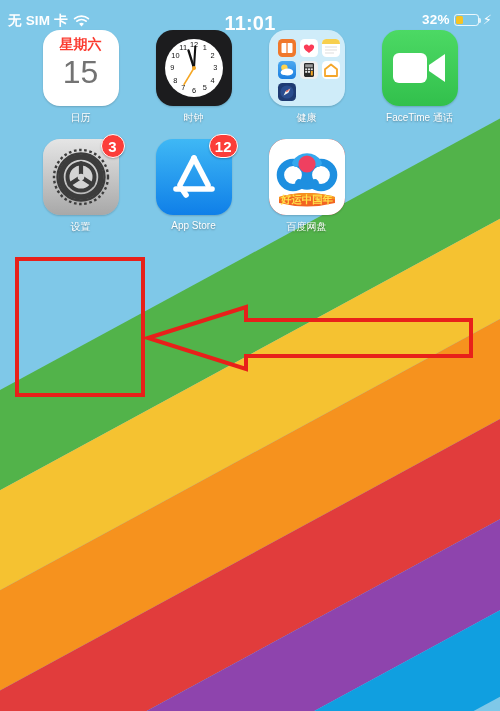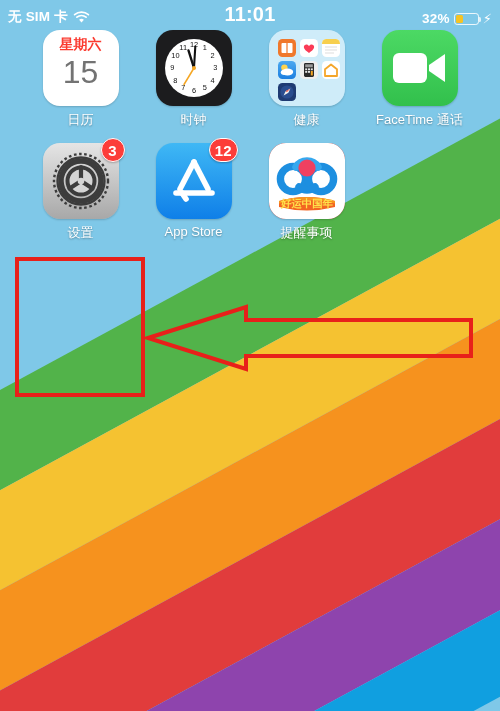--- a/index.html
+++ b/index.html
@@ -16,22 +16,22 @@
   }
 
   
   #wallpaper { position: absolute; inset: 0; z-index: 0; }
   #wallpaper svg { display: block; width: 100%; height: 100%; }
 
   
   #status-bar {
     position: absolute; top: 0; left: 0; right: 0; height: 26px;
     z-index: 30;
-    display: flex; align-items: flex-end;
-    padding: 0 8px;
+    display: flex; align-items: flex-start;
+    padding: 12px 8px;
     color: #ffffff;
     font-size: 13.5px; font-weight: bold;
     letter-spacing: .2px;
   }
   #status-left { display: flex; align-items: center; gap: 5px; flex: 1; }
   #status-center {
     position: absolute; left: 0; right: 0; text-align: center;
     font-size: 20px; font-weight: bold; pointer-events: none;
   }
   #status-right { display: flex; align-items: center; gap: 4px; margin-left: auto; z-index: 2; }
@@ -67,21 +67,21 @@
   }
   .icon-wrap { position: relative; width: 76px; height: 76px; }
   .icon {
     width: 76px; height: 76px; border-radius: 17px;
     overflow: hidden; position: relative;
     box-shadow: 0 1px 2px rgba(0,0,0,.18);
   }
   .app-label {
     margin-top: 5px;
     color: #ffffff;
-    font-size: 13px;
+    font-size: 10px;
     text-shadow: 0 1px 2px rgba(0,0,0,.35);
     white-space: nowrap;
     font-family: "Liberation Sans", "DejaVu Sans", sans-serif;
   }
   .badge {
     position: absolute; top: -5px; right: -6px;
     min-width: 24px; height: 24px; padding: 0 5px;
     border-radius: 12px;
     background: #fc3d39;
     border: 1.5px solid #fff;
@@ -340,21 +340,21 @@
               <path d="M27 24 A13 13 0 0 1 49 24" fill="none" stroke="#35a8ef" stroke-width="7.4" stroke-linecap="round"></path>
               <path d="M30 44 A12 12 0 0 0 46 44" fill="none" stroke="#1d8fe0" stroke-width="7.4" stroke-linecap="round"></path>
               <circle cx="38" cy="25" r="8.6" fill="#ef4060"></circle>
             </g>
             <path d="M10 58 q28 -8 56 0 v6 q-28 7 -56 0 Z" fill="#f26522"></path>
             <path d="M10 58 q28 -8 56 0 v2.4 q-28 -7.4 -56 0 Z" fill="#f7931e"></path>
             <text x="38" y="64.4" text-anchor="middle" font-family="Liberation Sans, DejaVu Sans, sans-serif" font-size="10.4" font-weight="bold" fill="#ffe24a">好运中国年</text>
           </svg>
         </div>
       </div>
-      <div class="app-label">提醒事项</div>
+      <div class="app-label">百度网盘</div>
     </div>
 
   </div>
 
   <div id="annotations">
     <svg viewBox="0 0 500 711" width="500" height="711" xmlns="http://www.w3.org/2000/svg">
       <rect x="17" y="259" width="126" height="136" fill="none" stroke="#e8201a" stroke-width="4"></rect>
       <path d="M148 338 L246 307 L246 320 L471 320 L471 356 L246 356 L246 369 Z" fill="none" stroke="#e8201a" stroke-width="4" stroke-linejoin="miter"></path>
     </svg>
   </div>

